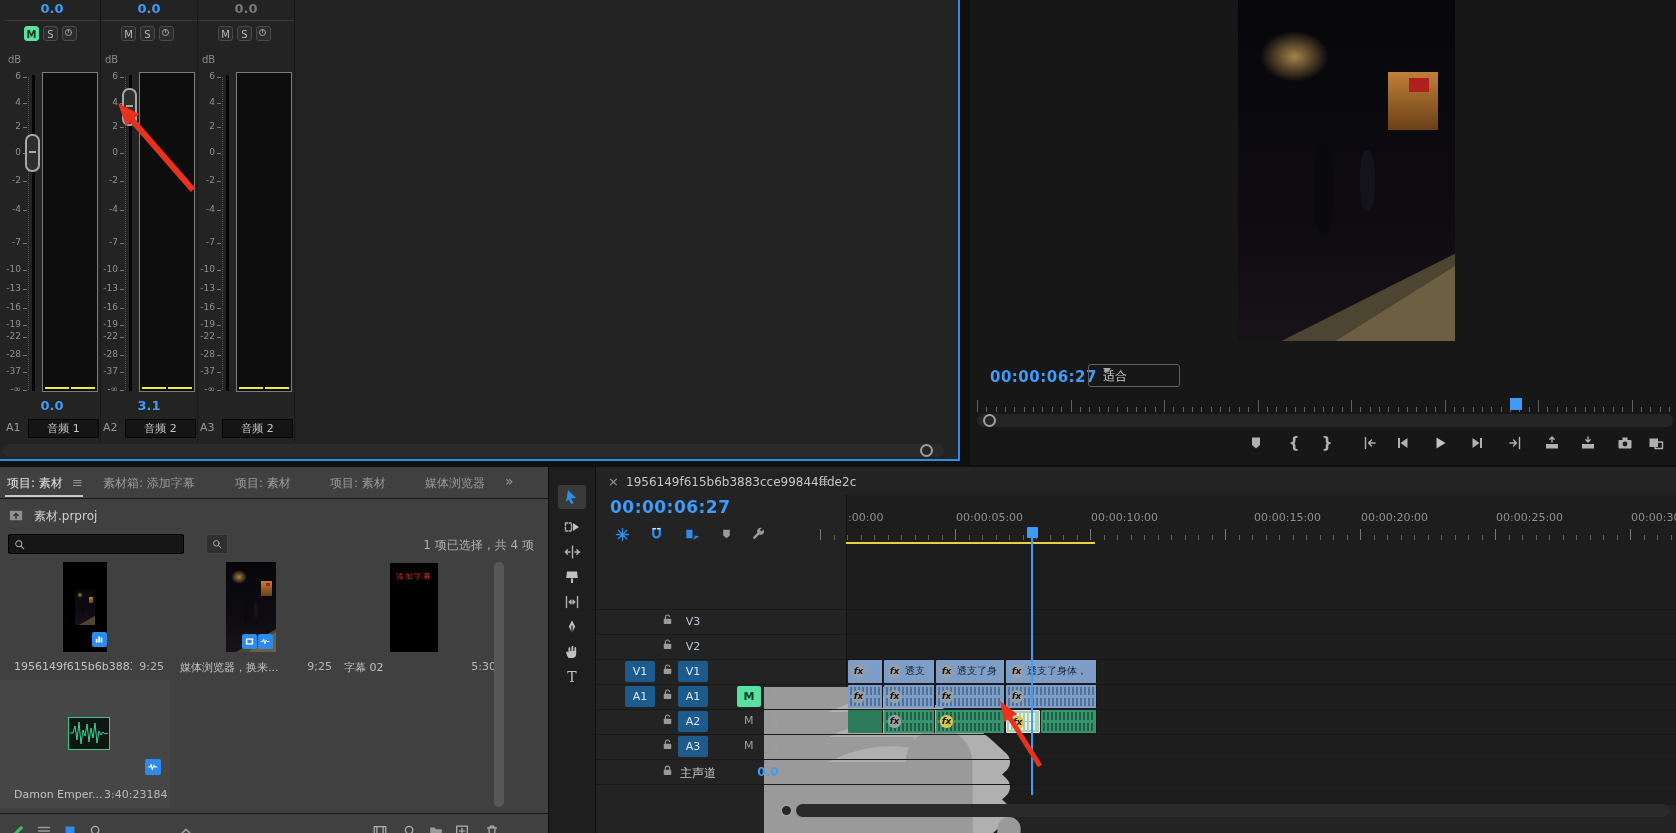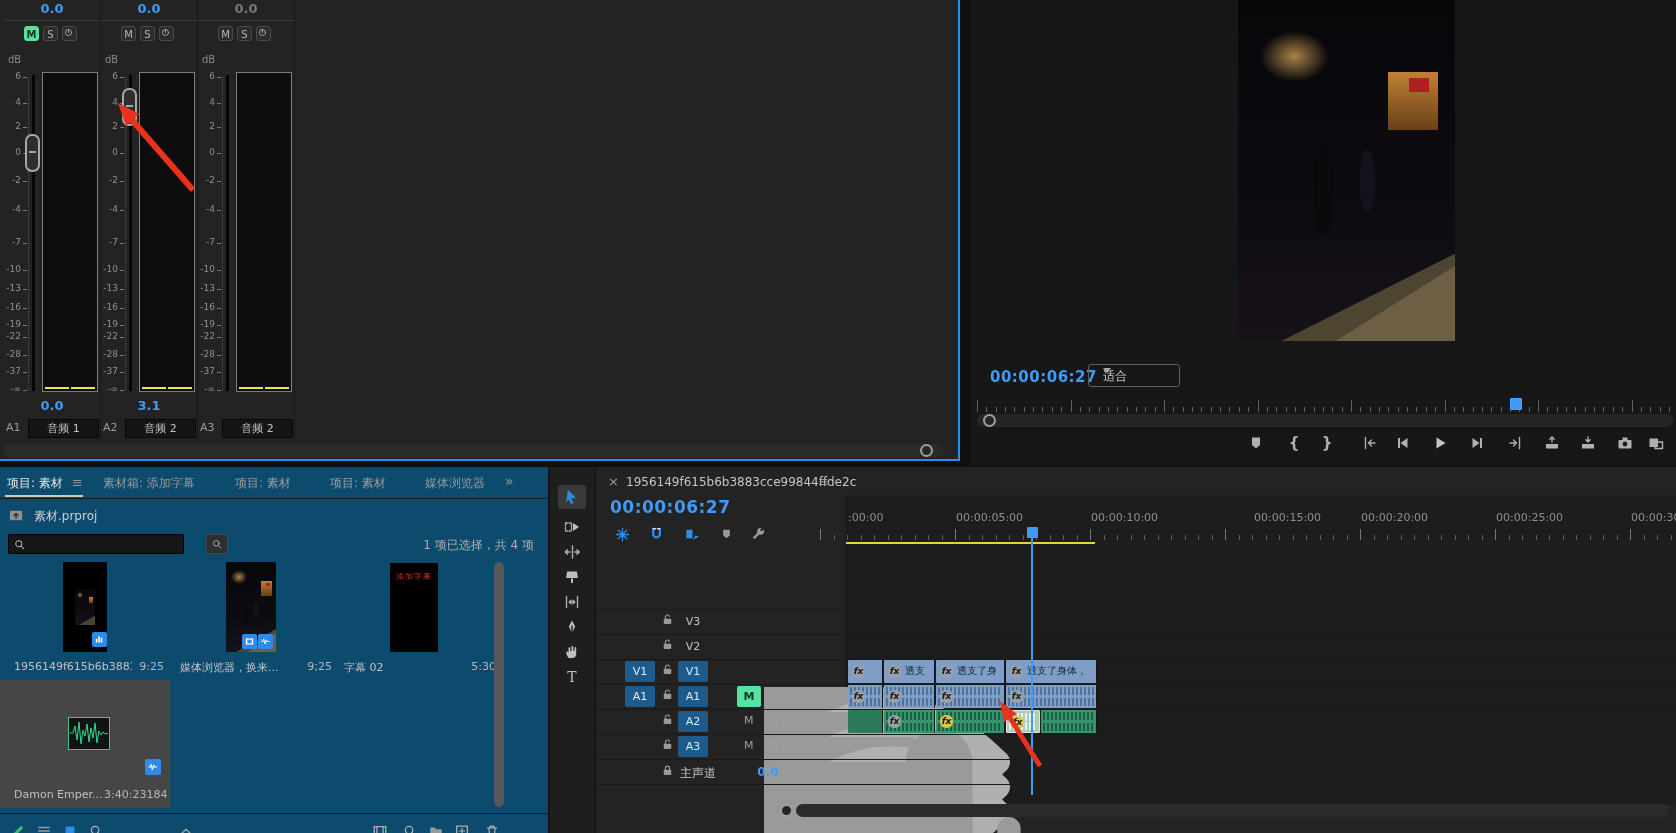--- a/index.html
+++ b/index.html
@@ -5,21 +5,21 @@
 html,body{margin:0;padding:0}
 body{position:relative;width:1676px;height:833px;background:#101010;overflow:hidden;
 font-family:"DejaVu Sans","Liberation Sans",sans-serif;font-size:12px;color:#c8c8c8}
 .abs{position:absolute}
 svg{display:block}
 .ic{display:inline-block;line-height:0}
 
 #mixer{position:absolute;left:0;top:0;width:958px;height:459px;background:#232323;
 border-right:2px solid #2f8ceb;border-bottom:2px solid #2f8ceb}
 #monitor{position:absolute;left:970px;top:0;width:706px;height:465px;background:#171717}
-#project{position:absolute;left:0;top:467px;width:548px;height:366px;background:#0c4a6e;overflow:hidden}
+#project{position:absolute;left:0;top:467px;width:548px;height:366px;background:#404040;overflow:hidden}
 #tools{position:absolute;left:548px;top:467px;width:46px;height:366px;background:#1e1e1e;border-left:1px solid #0f0f0f}
 #timeline{position:absolute;left:596px;top:467px;width:1080px;height:366px;background:#232323;overflow:hidden}
 
 .strip{position:absolute;top:0;height:442px;width:96px;border-right:1px solid #181818}
 .chval{position:absolute;left:10px;width:76px;text-align:center;font-size:13px;font-weight:600;color:#3f9bfa}
 .chval.dim{color:#787878}
 .sbtn{position:absolute;top:26px;width:15px;height:15px;background:#2c2c2c;border:1px solid #4a4a4a;border-radius:3px;
 font-size:10px;line-height:15px;text-align:center;color:#b8b8b8;box-sizing:border-box}
 .sbtn.on{background:#57e2a2;border-color:#57e2a2;color:#0a3424;font-weight:700}
 .dbl{position:absolute;left:4px;top:54px;font-size:10px;color:#8a8a8a}

